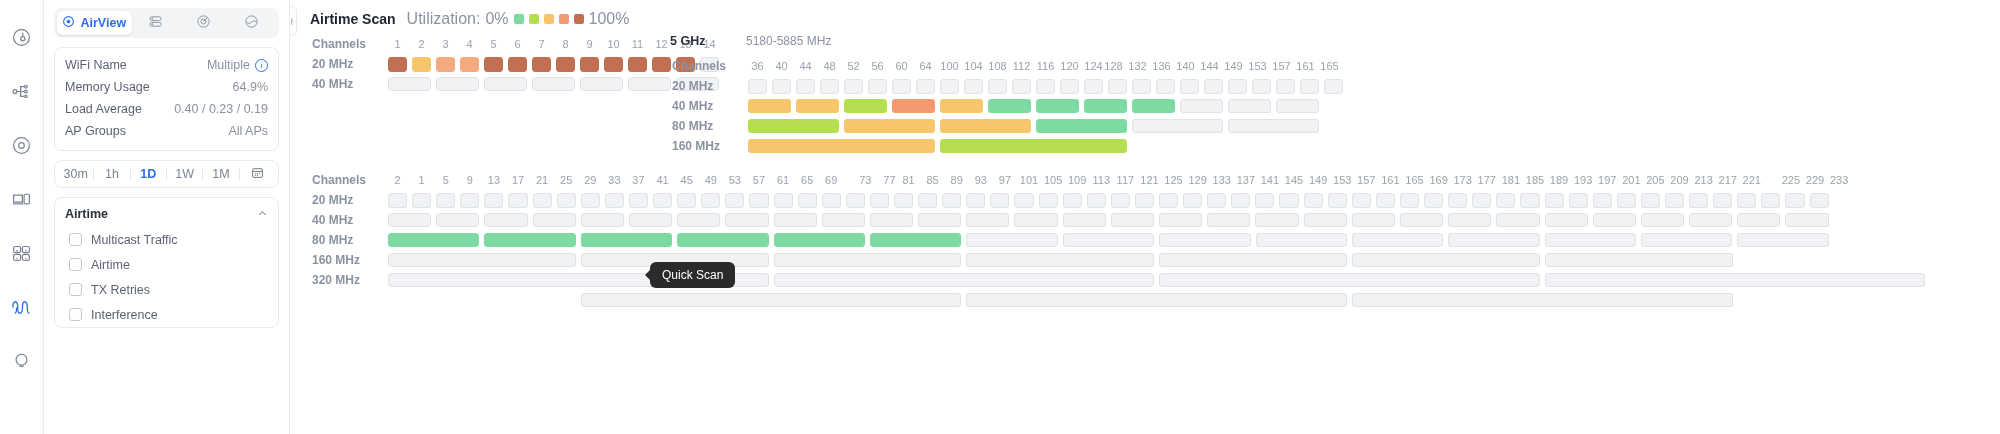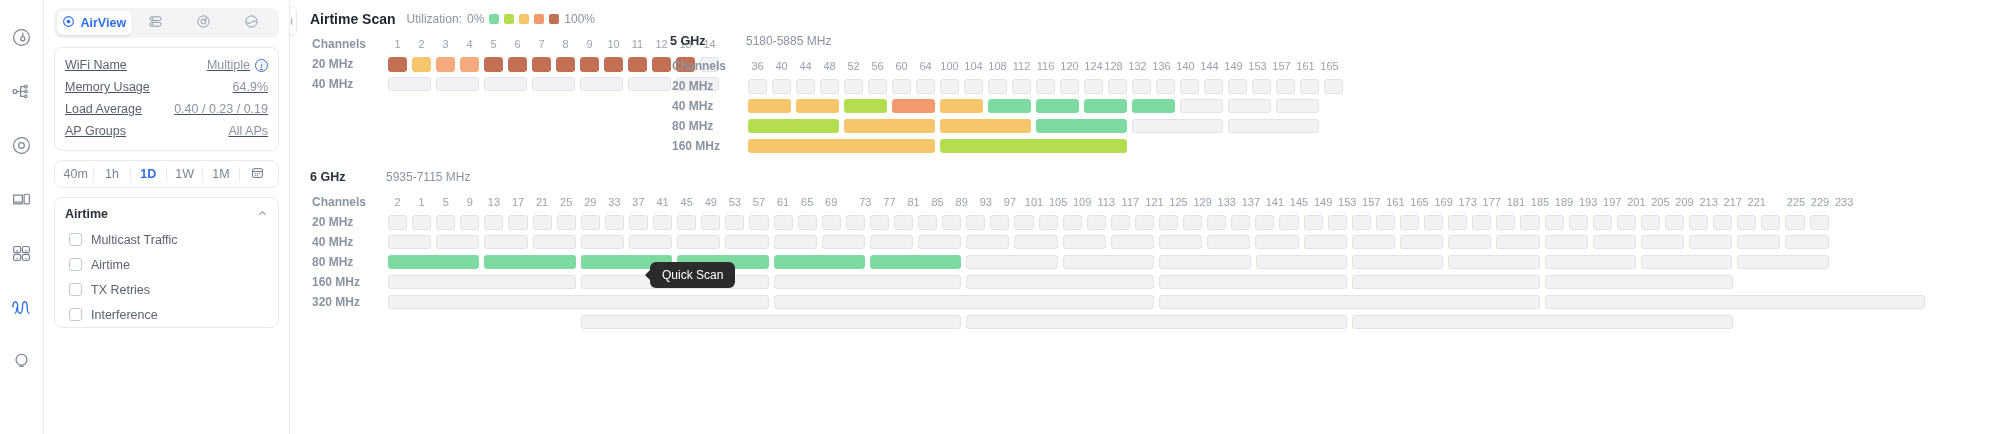--- a/index.html
+++ b/index.html
@@ -47,21 +47,21 @@
   }
   .tab.active {
     background: #fff; color: #2f6fed; font-weight: bold;
     box-shadow: 0 1px 2px rgba(0,0,0,.12);
     flex: 1.55;
   }
   .card {
     border: 1px solid #e8eaed; border-radius: 8px;
     background: #fff;
   }
-  .info { padding: 6px 10px 8px 10px; text-decoration: underline; }
+  .info { padding: 6px 10px 8px 10px; }
   .info-row {
     display: flex; align-items: center; justify-content: space-between;
     height: 22px; font-size: 12.5px;
   }
   .info-label { color: #5b6372; }
   .info-val { color: #8b93a1; display: flex; align-items: center; gap: 5px; }
   .info-badge {
     width: 13px; height: 13px; border-radius: 50%;
     border: 1.2px solid #2f6fed; color: #2f6fed;
     font-size: 9px; line-height: 11px; text-align: center;
@@ -103,21 +103,21 @@
     border: 1px solid #e8eaed; border-radius: 5px;
     background: #fff; color: #8b93a1;
     display: flex; align-items: center; justify-content: center;
     font-size: 11px; cursor: pointer; z-index: 5;
   }
   .scan-head {
     display: flex; align-items: center; gap: 11px;
     padding-left: 10px; height: 22px;
   }
   .scan-title { font-size: 14px; font-weight: bold; color: #1f2530; }
-  .util { display: flex; align-items: center; gap: 5px; font-size: 12px; color: #8b93a1; }
+  .util { display: flex; align-items: center; gap: 5px; font-size: 16px; color: #8b93a1; }
   .sw { width: 10px; height: 10px; border-radius: 2px; }
 
   .band { padding-left: 10px; }
   .band-head { display: flex; align-items: baseline; gap: 22px; height: 22px; }
   .band-name { font-size: 12.5px; font-weight: bold; color: #2b313b; width: 54px; }
   .band-range { font-size: 12px; color: #8b93a1; }
 
   .grid-row { display: flex; align-items: center; height: 20px; }
   .row-label {
     width: 78px; flex: 0 0 78px; font-size: 12px; color: #8b93a1;
@@ -257,21 +257,21 @@
         <span class="info-label">Load Average</span>
         <span class="info-val">0.40 / 0.23 / 0.19</span>
       </div>
       <div class="info-row">
         <span class="info-label">AP Groups</span>
         <span class="info-val">All APs</span>
       </div>
     </div>
 
     <div class="card range">
-      <span class="range-item">40m</span>
+      <span class="range-item">30m</span>
       <span class="range-item">1h</span>
       <span class="range-item active">1D</span>
       <span class="range-item">1W</span>
       <span class="range-item">1M</span>
       <span class="range-item range-cal">
         <svg width="13" height="13" viewBox="0 0 24 24" fill="none" stroke="currentColor" stroke-width="1.6">
           <rect x="3" y="5" width="18" height="16" rx="2"></rect>
             <path d="M3 10h18"></path>
           <path d="M7 14h2M11 14h2M15 14h2M7 17.5h2M11 17.5h2"></path>
         </svg>
@@ -478,24 +478,20 @@
             <div class="grid-row">
               <div class="row-label">160 MHz</div>
               <div class="cells">
                 <div class="cell" style="width: 187px; height: 14px; margin-right: 5px; background: rgb(247, 198, 106); border-color: rgb(247, 198, 106);"></div>
                 <div class="cell" style="width: 187px; height: 14px; margin-right: 5px; background: rgb(180, 222, 79); border-color: rgb(180, 222, 79);"></div>
               </div>
             </div>
           </div>
         </div>
         <div class="band" style="margin-top: 14px;">
-          <div class="band-head">
-            <span class="band-name">6 GHz</span>
-            <span class="band-range">5935-7115 MHz</span>
-          </div>
           <div class="grid-row">
             <div class="row-label">Channels</div>
             <div class="cells">
               <div class="chan-num" style="width: 19.1px; margin-right: 5px;">2</div>
               <div class="chan-num" style="width: 19.1px; margin-right: 5px;">1</div>
               <div class="chan-num" style="width: 19.1px; margin-right: 5px;">5</div>
               <div class="chan-num" style="width: 19.1px; margin-right: 5px;">9</div>
               <div class="chan-num" style="width: 19.1px; margin-right: 5px;">13</div>
               <div class="chan-num" style="width: 19.1px; margin-right: 5px;">17</div>
               <div class="chan-num" style="width: 19.1px; margin-right: 5px;">21</div>
@@ -505,21 +501,21 @@
               <div class="chan-num" style="width: 19.1px; margin-right: 5px;">37</div>
               <div class="chan-num" style="width: 19.1px; margin-right: 5px;">41</div>
               <div class="chan-num" style="width: 19.1px; margin-right: 5px;">45</div>
               <div class="chan-num" style="width: 19.1px; margin-right: 5px;">49</div>
               <div class="chan-num" style="width: 19.1px; margin-right: 5px;">53</div>
               <div class="chan-num" style="width: 19.1px; margin-right: 5px;">57</div>
               <div class="chan-num" style="width: 19.1px; margin-right: 5px;">61</div>
               <div class="chan-num" style="width: 19.1px; margin-right: 5px;">65</div>
               <div class="chan-num" style="width: 19.1px; margin-right: 15px;">69</div>
               <div class="chan-num" style="width: 19.1px; margin-right: 5px;">73</div>
-              <div class="chan-num" style="width: 19.1px; margin-right: 5px;">77</div>
+              <div class="chan-num" style="width: 19.1px; ">77</div>
               <div class="chan-num" style="width: 19.1px; margin-right: 5px;">81</div>
               <div class="chan-num" style="width: 19.1px; margin-right: 5px;">85</div>
               <div class="chan-num" style="width: 19.1px; margin-right: 5px;">89</div>
               <div class="chan-num" style="width: 19.1px; margin-right: 5px;">93</div>
               <div class="chan-num" style="width: 19.1px; margin-right: 5px;">97</div>
               <div class="chan-num" style="width: 19.1px; margin-right: 5px;">101</div>
               <div class="chan-num" style="width: 19.1px; margin-right: 5px;">105</div>
               <div class="chan-num" style="width: 19.1px; margin-right: 5px;">109</div>
               <div class="chan-num" style="width: 19.1px; margin-right: 5px;">113</div>
               <div class="chan-num" style="width: 19.1px; margin-right: 5px;">117</div>

